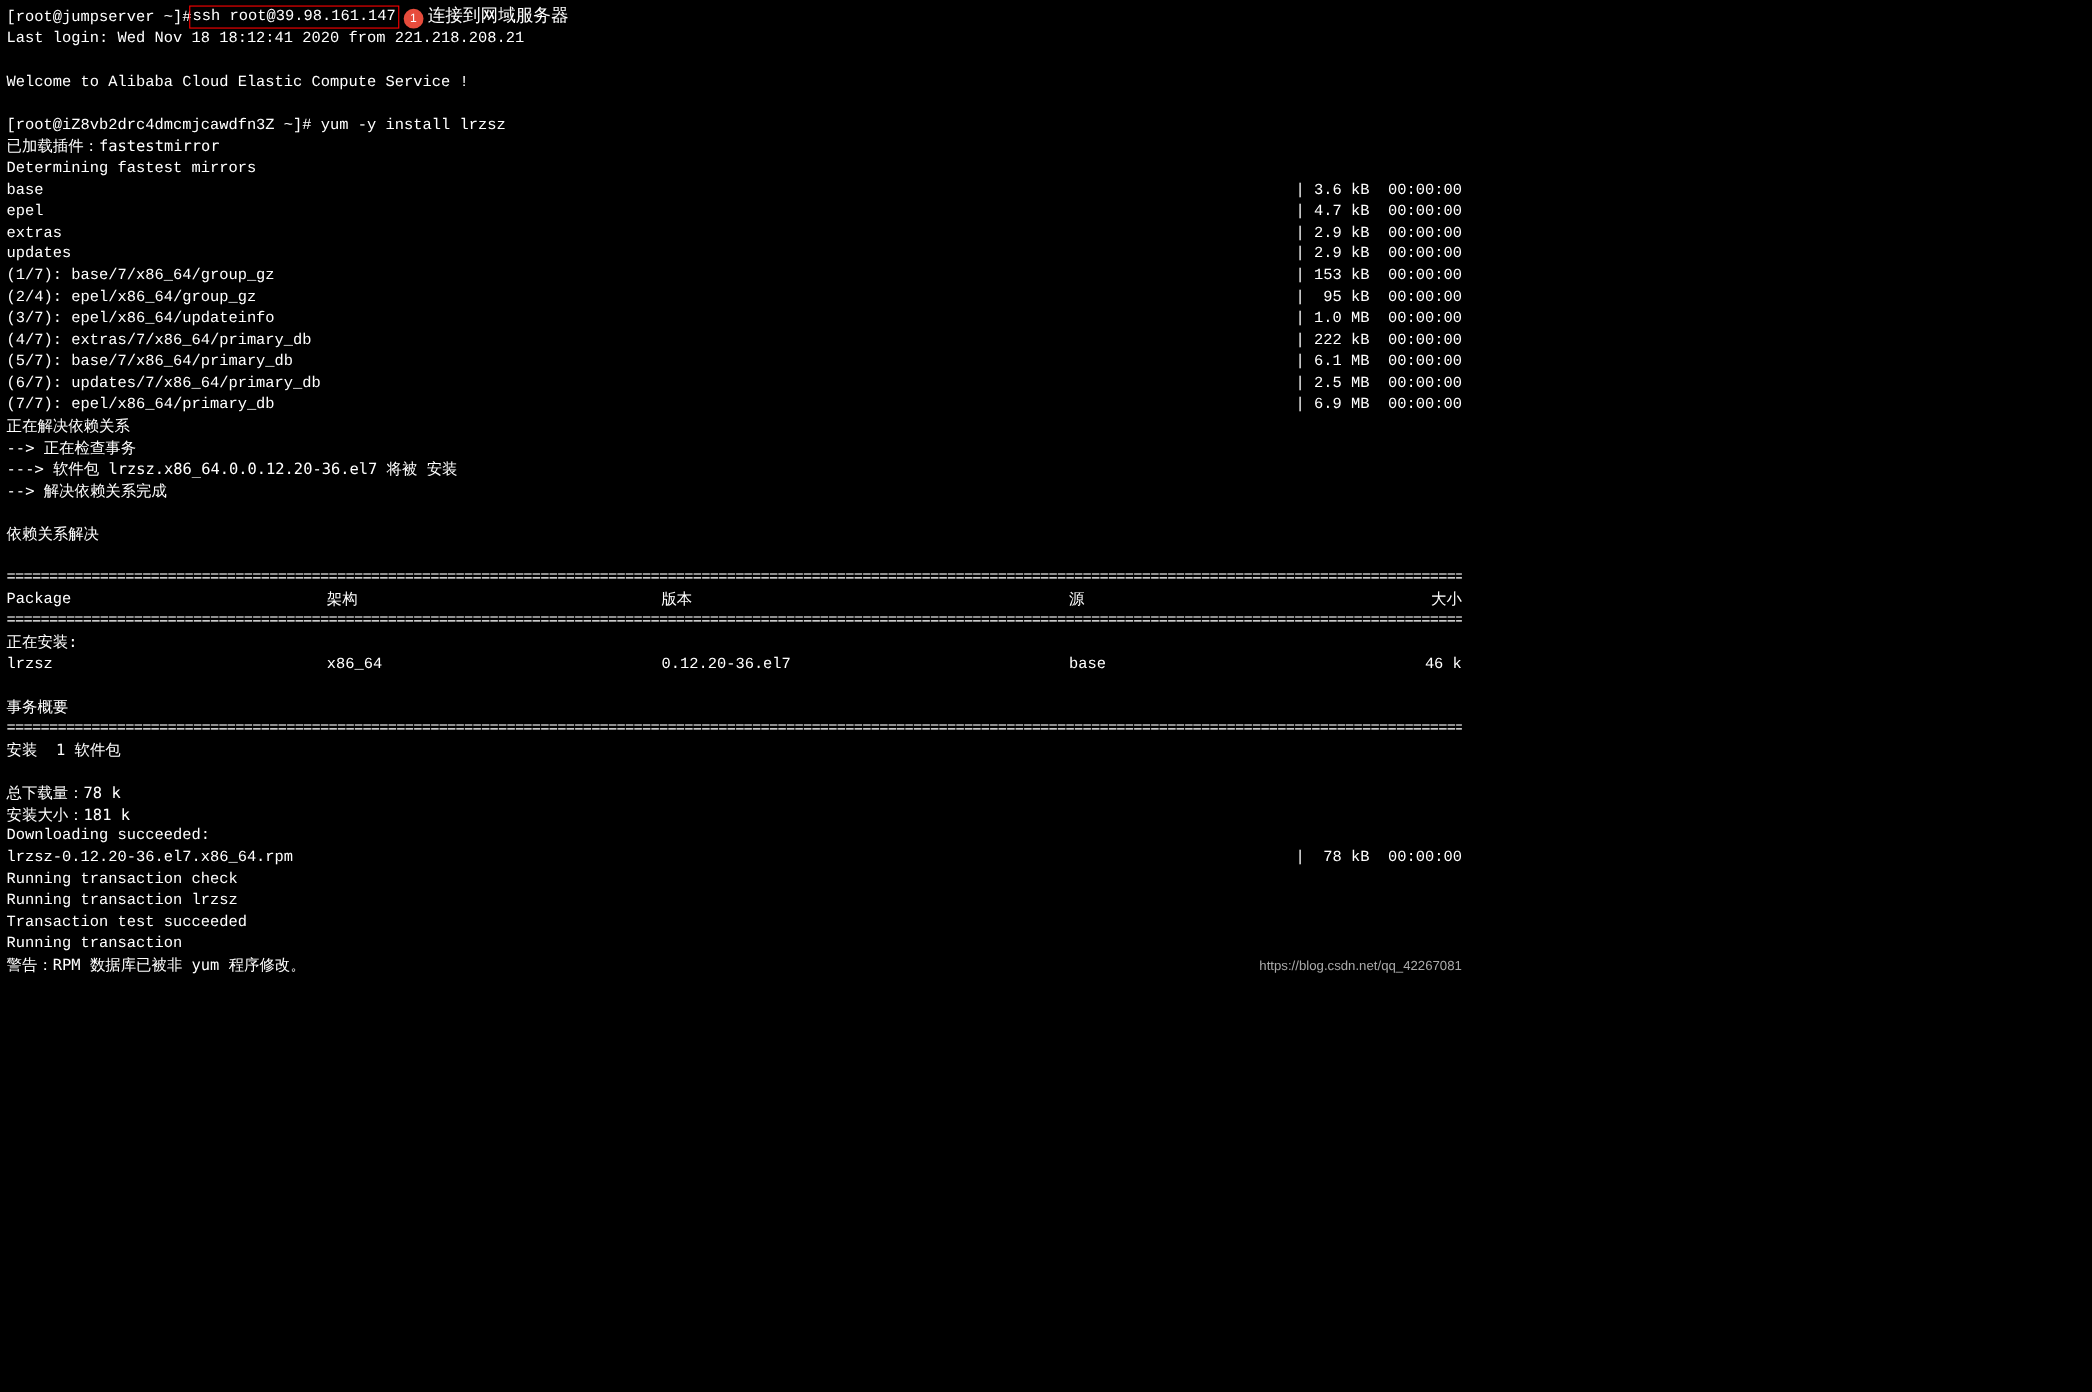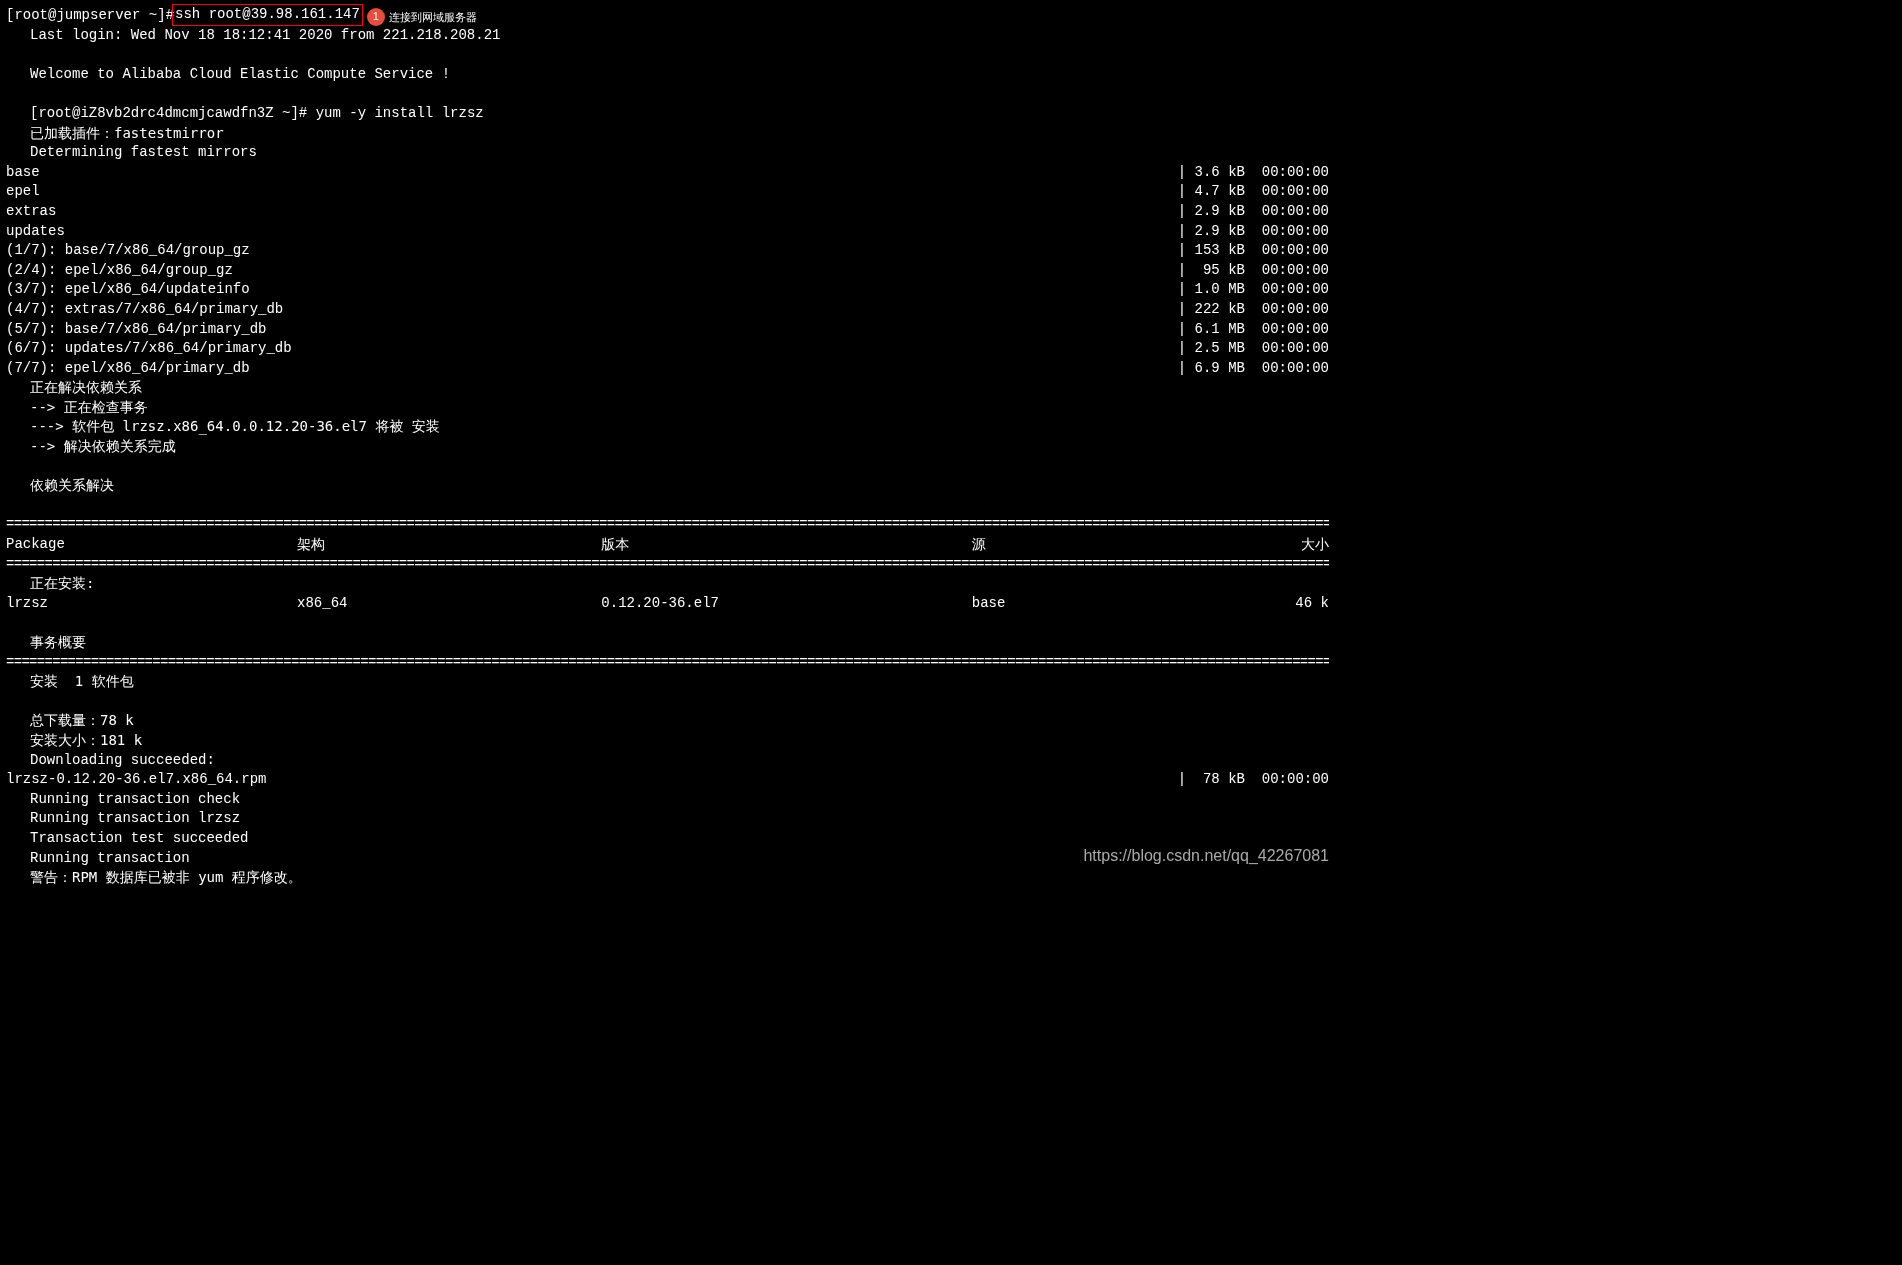--- a/index.html
+++ b/index.html
@@ -8,21 +8,21 @@
       color: #fff;
       font-family: 'Consolas', 'Courier New', monospace;
       font-size: 14px;
       line-height: 1.4;
       padding: 4px 6px;
       height: 888px;
       width: 1335px;
       overflow: hidden;
       position: relative;
     }
-    .line { white-space: pre; margin-left: 24px; }
+    .line { white-space: pre; }
     .prompt-line { display: flex; align-items: flex-end; }
     .highlight-box {
       border: 1px solid #ff0000;
       display: inline-block;
       padding: 0 2px;
       margin-left: -2px;
     }
     .badge {
       background: #e74c3c;
       color: #fff;
@@ -32,21 +32,21 @@
       display: inline-flex;
       align-items: center;
       justify-content: center;
       font-size: 11px;
       margin: 0 4px;
       font-family: Arial, sans-serif;
     }
     .cn-label {
       color: #fff;
       font-family: 'SimSun', 'Microsoft YaHei', sans-serif;
-      font-size: 11px;
+      font-size: 16px;
     }
     .repo-line { display: flex; }
     .repo-name { flex: 0 0 auto; }
     .repo-stats { margin-left: auto; white-space: pre; }
     .separator {
       white-space: nowrap;
       overflow: hidden;
       letter-spacing: -0.7px;
       font-family: 'Courier New', monospace;
     }
@@ -61,25 +61,25 @@
     .install-frac { margin-left: auto; }
     .cursor {
       background: #00ff00;
       width: 8px;
       height: 16px;
       display: inline-block;
       vertical-align: bottom;
     }
     .watermark {
       position: absolute;
-      bottom: 21px;
+      bottom: 1px;
       right: 6px;
       color: #aaa;
       font-family: Arial, sans-serif;
-      font-size: 16px;
+      font-size: 12px;
     }
     .cn-text { font-family: 'SimSun', 'Microsoft YaHei', monospace; }
   </style>
 </head>
 <body>
 
 <div class="prompt-line">
   <span>[root@jumpserver ~]#</span>
   <span class="highlight-box">  ssh  root@39.98.161.147</span>
   <span class="badge">1</span>

